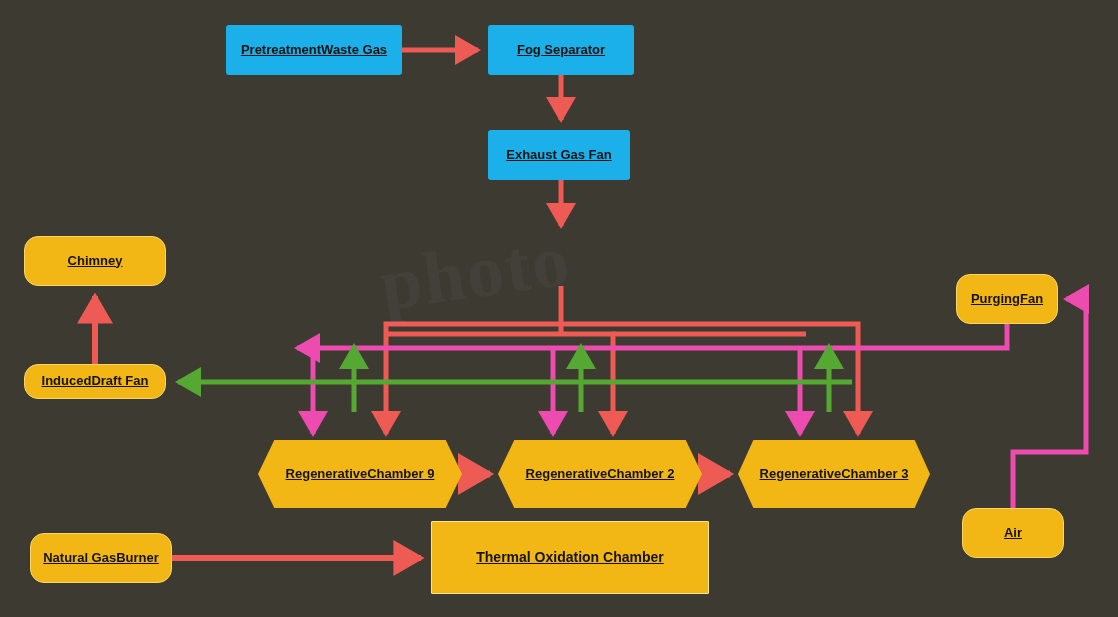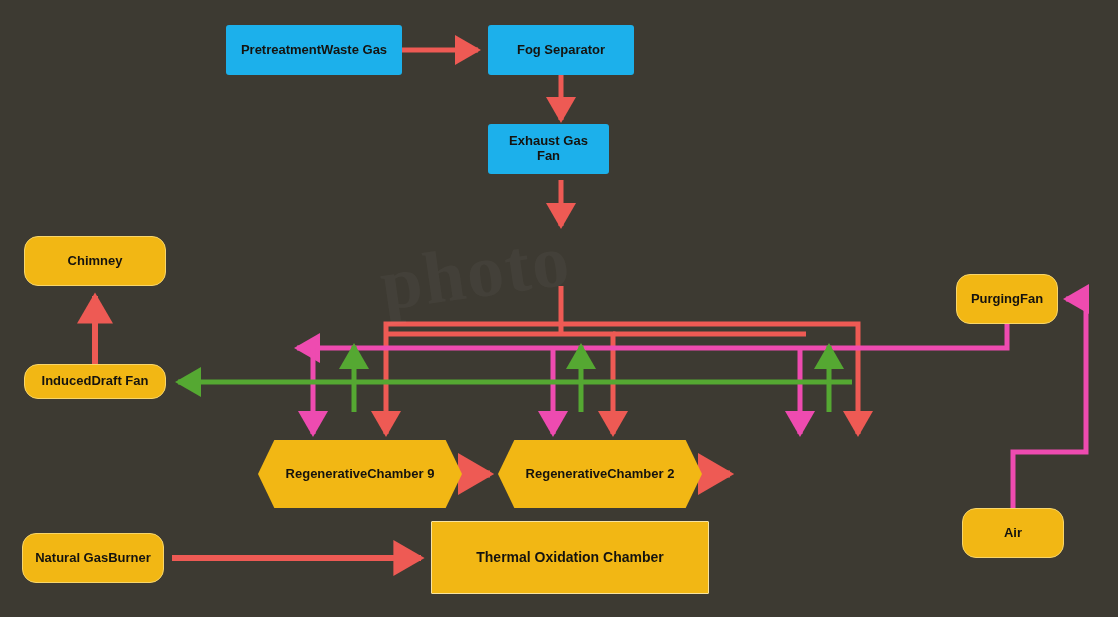--- a/index.html
+++ b/index.html
@@ -52,20 +52,21 @@
     border: 1px solid #f8e3a0;
   }
   .node-hex {
     background: #f2b714;
     font-size: 13px;
     clip-path: polygon(8% 0%, 92% 0%, 100% 50%, 92% 100%, 8% 100%, 0% 50%);
   }
   .node-label {
     padding: 0 10px;
     pointer-events: none;
+    text-decoration: underline;
   }
   .watermark {
     position: absolute;
     left: 380px;
     top: 230px;
     font-size: 74px;
     font-weight: bold;
     color: rgba(255,255,255,0.035);
     font-family: "Liberation Serif", serif;
     letter-spacing: 2px;
@@ -138,21 +139,21 @@
   </svg>
 
   <div class="node node-rect-blue" style="left:226px; top:25px; width:176px; height:50px;">
     <span class="node-label">PretreatmentWaste Gas</span>
   </div>
 
   <div class="node node-rect-blue" style="left:488px; top:25px; width:146px; height:50px;">
     <span class="node-label">Fog Separator</span>
   </div>
 
-  <div class="node node-rect-blue" style="left:488px; top:124px; width:121px; height:50px;">
+  <div class="node node-rect-blue" style="left:488px; top:130px; width:142px; height:50px;">
     <span class="node-label">Exhaust Gas Fan</span>
   </div>
 
 
   <div class="node node-round-yellow" style="left:24px; top:236px; width:142px; height:50px;">
     <span class="node-label">Chimney</span>
   </div>
 
   <div class="node node-round-yellow" style="left:24px; top:364px; width:142px; height:35px;">
     <span class="node-label">InducedDraft Fan</span>
@@ -167,22 +168,25 @@
   </div>
 
   <div class="node node-hex" style="left:258px; top:440px; width:204px; height:68px;">
     <span class="node-label">RegenerativeChamber 9</span>
   </div>
 
   <div class="node node-hex" style="left:498px; top:440px; width:204px; height:68px;">
     <span class="node-label">RegenerativeChamber 2</span>
   </div>
 
+  <div class="node node-hex" style="left:738px; top:440px; width:192px; height:68px;">
+    <span class="node-label">RegenerativeChamber 3</span>
+  </div>
 
-  <div class="node node-round-yellow" style="left:22px; top:533px; width:142px; height:50px;">
+  <div class="node node-round-yellow" style="left:30px; top:533px; width:142px; height:50px;">
     <span class="node-label">Natural GasBurner</span>
   </div>
 
   <div class="node node-sharp-yellow" style="left:431px; top:521px; width:278px; height:73px;">
     <span class="node-label">Thermal Oxidation Chamber</span>
   </div>
 
 </div>
 
 </body></html>

